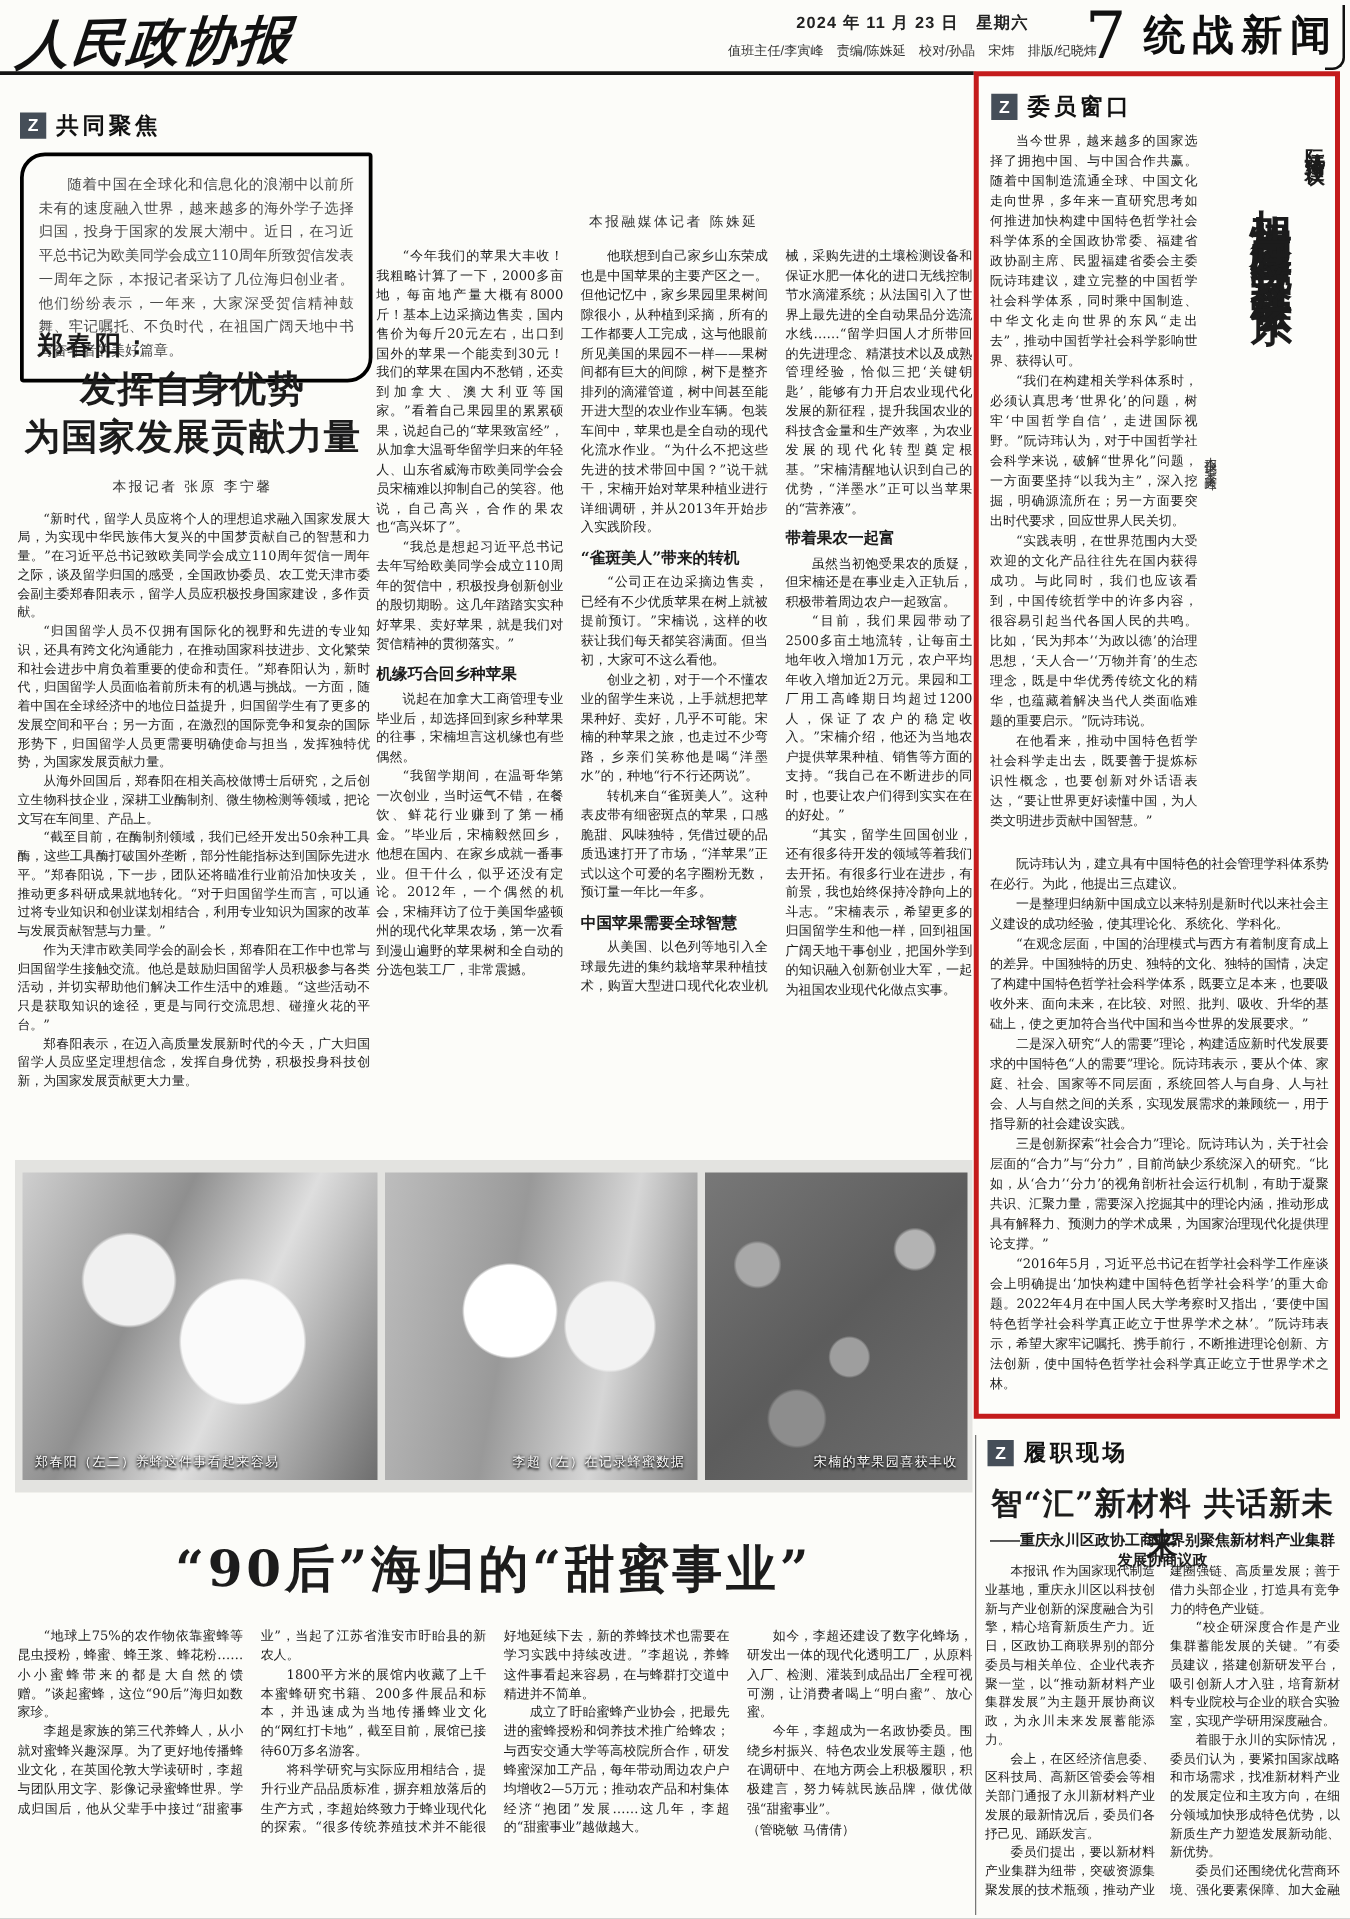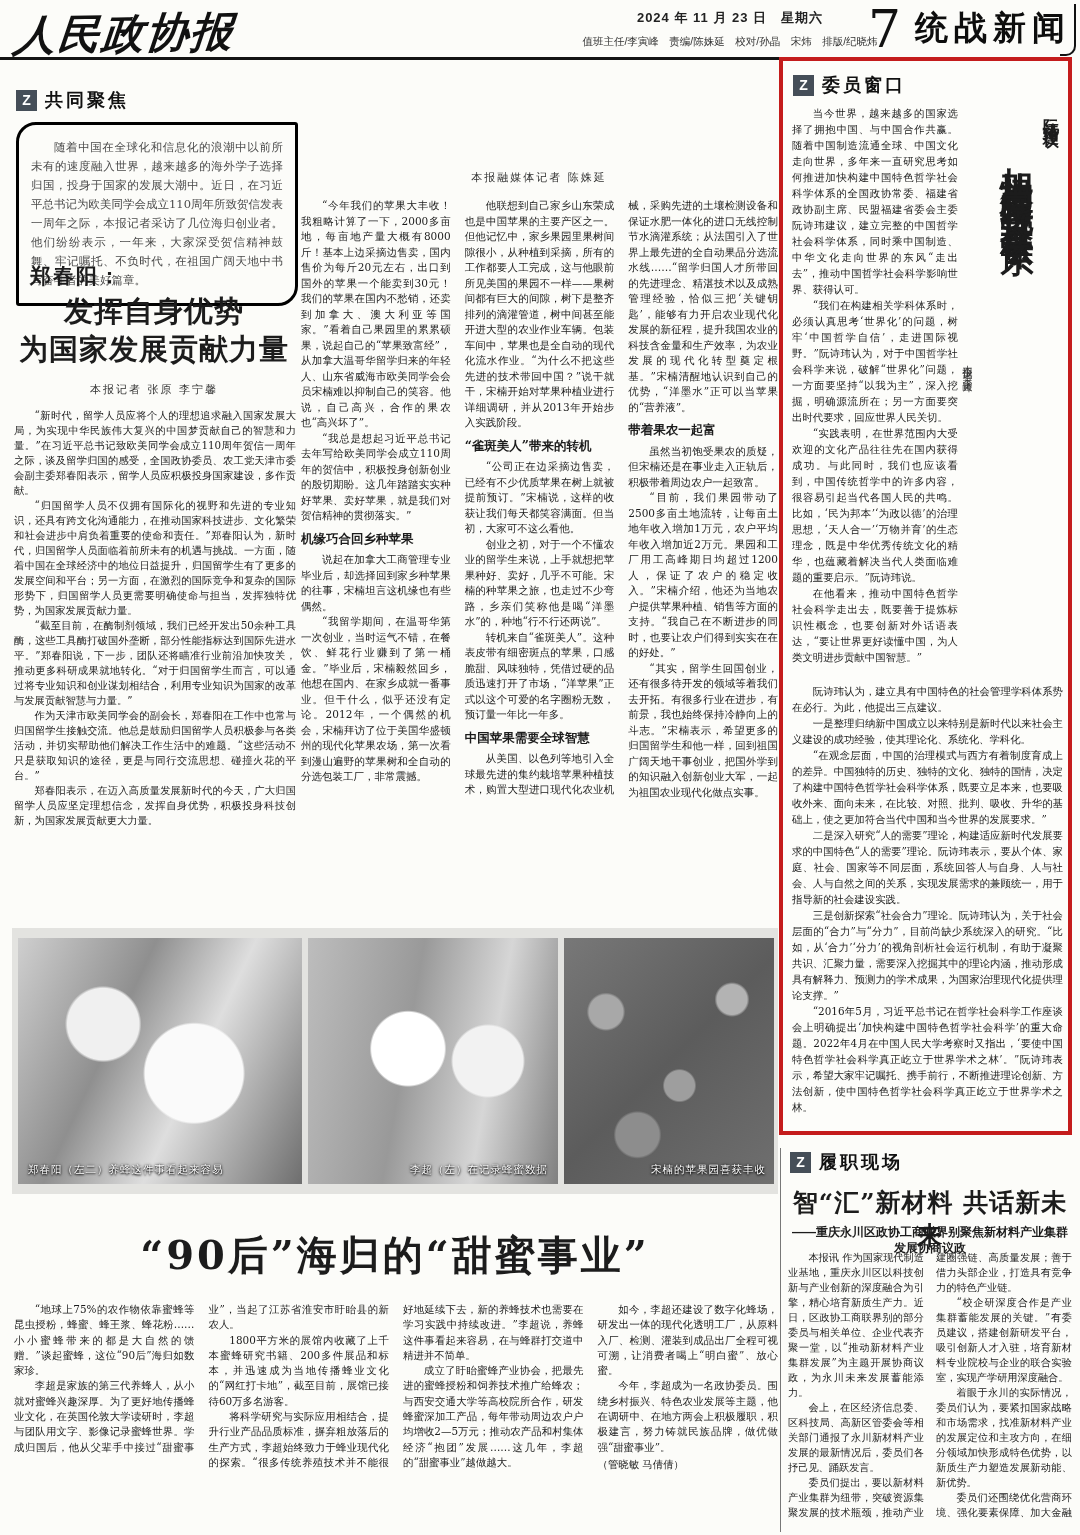--- a/index.html
+++ b/index.html
@@ -115,20 +115,21 @@
 
   <div class="zheng-kicker">郑春阳：</div>
   <div class="zheng-title">
     <div>发挥自身优势</div>
     <div>为国家发展贡献力量</div>
   </div>
   <div class="byline zheng-byline">本报记者 张原 李宁馨</div>
   <div class="zheng-body">
       <div class="tb-p">“新时代，留学人员应将个人的理想追求融入国家发展大局，为实现中华民族伟大复兴的中国梦贡献自己的智慧和力量。”在习近平总书记致欧美同学会成立110周年贺信一周年之际，谈及留学归国的感受，全国政协委员、农工党天津市委会副主委郑春阳表示，留学人员应积极投身国家建设，多作贡献。</div>
       <div class="tb-p">“归国留学人员不仅拥有国际化的视野和先进的专业知识，还具有跨文化沟通能力，在推动国家科技进步、文化繁荣和社会进步中肩负着重要的使命和责任。”郑春阳认为，新时代，归国留学人员面临着前所未有的机遇与挑战。一方面，随着中国在全球经济中的地位日益提升，归国留学生有了更多的发展空间和平台；另一方面，在激烈的国际竞争和复杂的国际形势下，归国留学人员更需要明确使命与担当，发挥独特优势，为国家发展贡献力量。</div>
+      <div class="tb-p">从海外回国后，郑春阳在相关高校做博士后研究，之后创立生物科技企业，深耕工业酶制剂、微生物检测等领域，把论文写在车间里、产品上。</div>
       <div class="tb-p">“截至目前，在酶制剂领域，我们已经开发出50余种工具酶，这些工具酶打破国外垄断，部分性能指标达到国际先进水平。”郑春阳说，下一步，团队还将瞄准行业前沿加快攻关，推动更多科研成果就地转化。“对于归国留学生而言，可以通过将专业知识和创业谋划相结合，利用专业知识为国家的改革与发展贡献智慧与力量。”</div>
       <div class="tb-p">作为天津市欧美同学会的副会长，郑春阳在工作中也常与归国留学生接触交流。他总是鼓励归国留学人员积极参与各类活动，并切实帮助他们解决工作生活中的难题。“这些活动不只是获取知识的途径，更是与同行交流思想、碰撞火花的平台。”</div>
       <div class="tb-p">郑春阳表示，在迈入高质量发展新时代的今天，广大归国留学人员应坚定理想信念，发挥自身优势，积极投身科技创新，为国家发展贡献更大力量。</div>
     </div>
 
   <div class="byline song-byline">本报融媒体记者 陈姝延</div>
   <div class="song-body">
       <div class="tb-p">“今年我们的苹果大丰收！我粗略计算了一下，2000多亩地，每亩地产量大概有8000斤！基本上边采摘边售卖，国内售价为每斤20元左右，出口到国外的苹果一个能卖到30元！我们的苹果在国内不愁销，还卖到加拿大、澳大利亚等国家。”看着自己果园里的累累硕果，说起自己的“苹果致富经”，从加拿大温哥华留学归来的年轻人、山东省威海市欧美同学会会员宋楠难以抑制自己的笑容。他说，自己高兴，合作的果农也“高兴坏了”。</div>
       <div class="tb-p">“我总是想起习近平总书记去年写给欧美同学会成立110周年的贺信中，积极投身创新创业的殷切期盼。这几年踏踏实实种好苹果、卖好苹果，就是我们对贺信精神的贯彻落实。”</div>
       <div class="tb-h">机缘巧合回乡种苹果</div>

